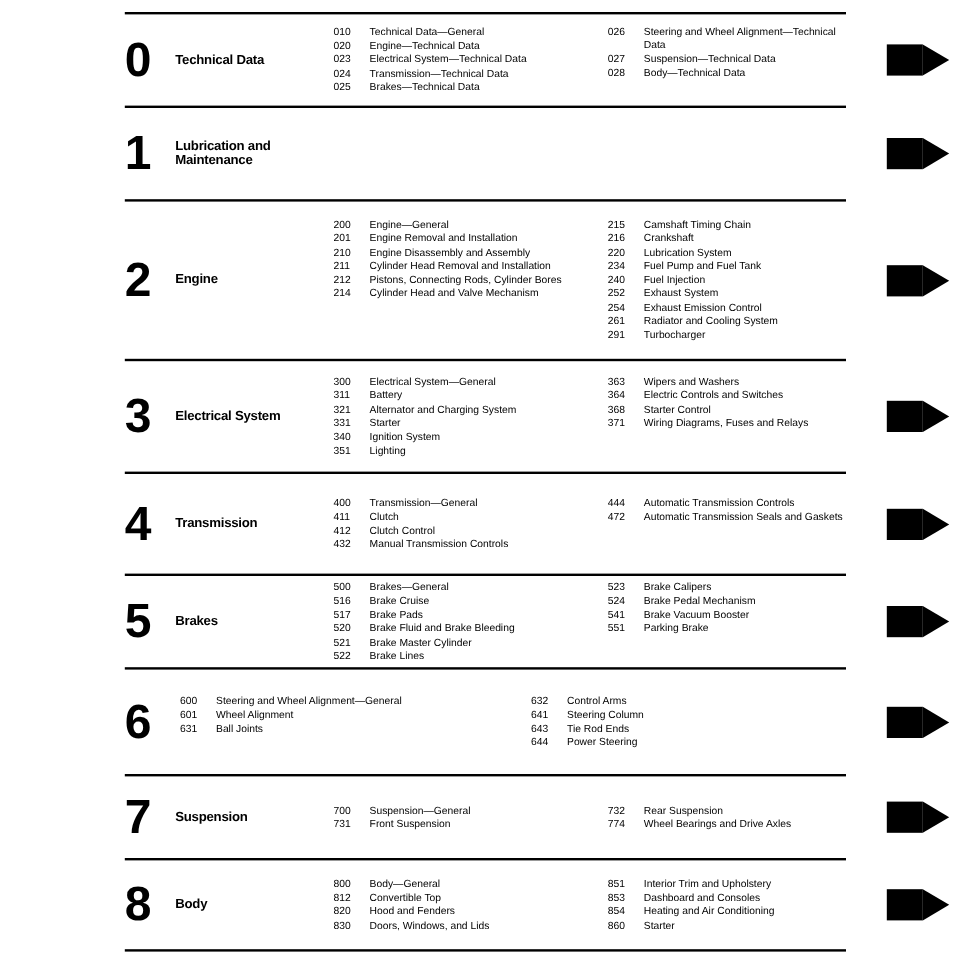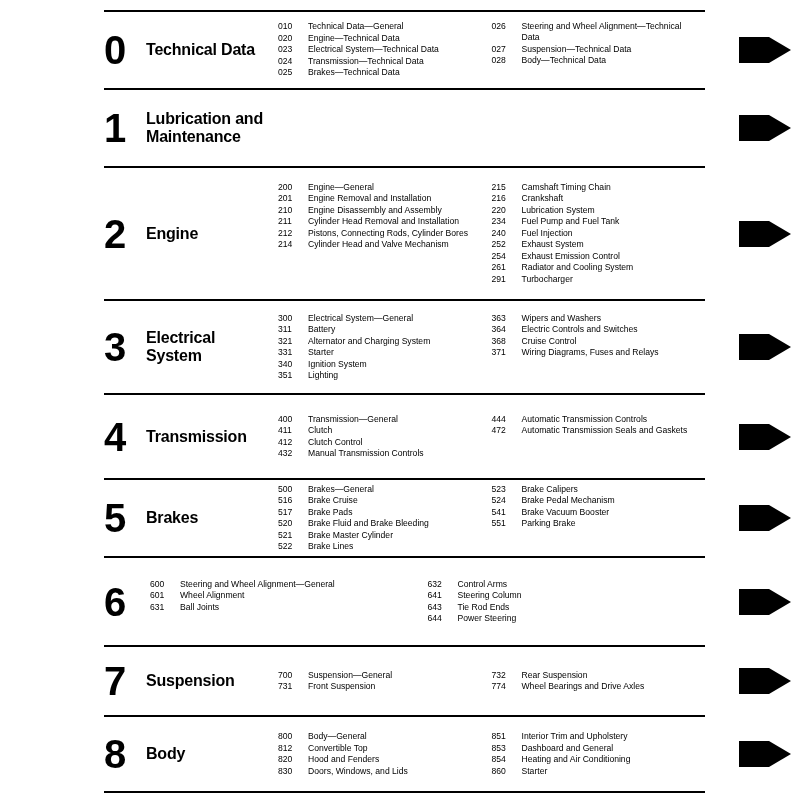--- a/index.html
+++ b/index.html
@@ -35,31 +35,31 @@
     width: 42px;
     flex: 0 0 42px;
     font-size: 40px;
     font-weight: bold;
     line-height: 1;
     letter-spacing: -1px;
   }
   .title {
     width: 128px;
     flex: 0 0 128px;
-    font-size: 16px;
+    font-size: 11px;
     font-weight: bold;
     line-height: 1.12;
     letter-spacing: -0.2px;
     padding-right: 6px;
     box-sizing: border-box;
   }
   .cols {
     flex: 1 1 auto;
     display: flex;
-    gap: 0px;
+    gap: 15px;
     padding-left: 4px;
   }
   .col {
     width: 50%;
     flex: 0 0 50%;
     box-sizing: border-box;
   }
   .entry {
     display: flex;
     font-size: 8.6px;
@@ -264,21 +264,21 @@
           <div class="entry">
             <span class="code">363</span>
             <span class="label">Wipers and Washers</span>
           </div>
           <div class="entry">
             <span class="code">364</span>
             <span class="label">Electric Controls and Switches</span>
           </div>
           <div class="entry">
             <span class="code">368</span>
-            <span class="label">Cruise Control</span>
+            <span class="label">Starter Control</span>
           </div>
           <div class="entry">
             <span class="code">371</span>
             <span class="label">Wiring Diagrams, Fuses and Relays</span>
           </div>
         </div>
       </div>
       <div class="tab">
         <div class="bar"></div>
         <div class="tip"></div>
@@ -469,21 +469,21 @@
             <span class="label">Doors, Windows, and Lids</span>
           </div>
         </div>
         <div class="col">
           <div class="entry">
             <span class="code">851</span>
             <span class="label">Interior Trim and Upholstery</span>
           </div>
           <div class="entry">
             <span class="code">853</span>
-            <span class="label">Dashboard and General</span>
+            <span class="label">Dashboard and Consoles</span>
           </div>
           <div class="entry">
             <span class="code">854</span>
             <span class="label">Heating and Air Conditioning</span>
           </div>
           <div class="entry">
             <span class="code">860</span>
             <span class="label">Starter</span>
           </div>
         </div>

